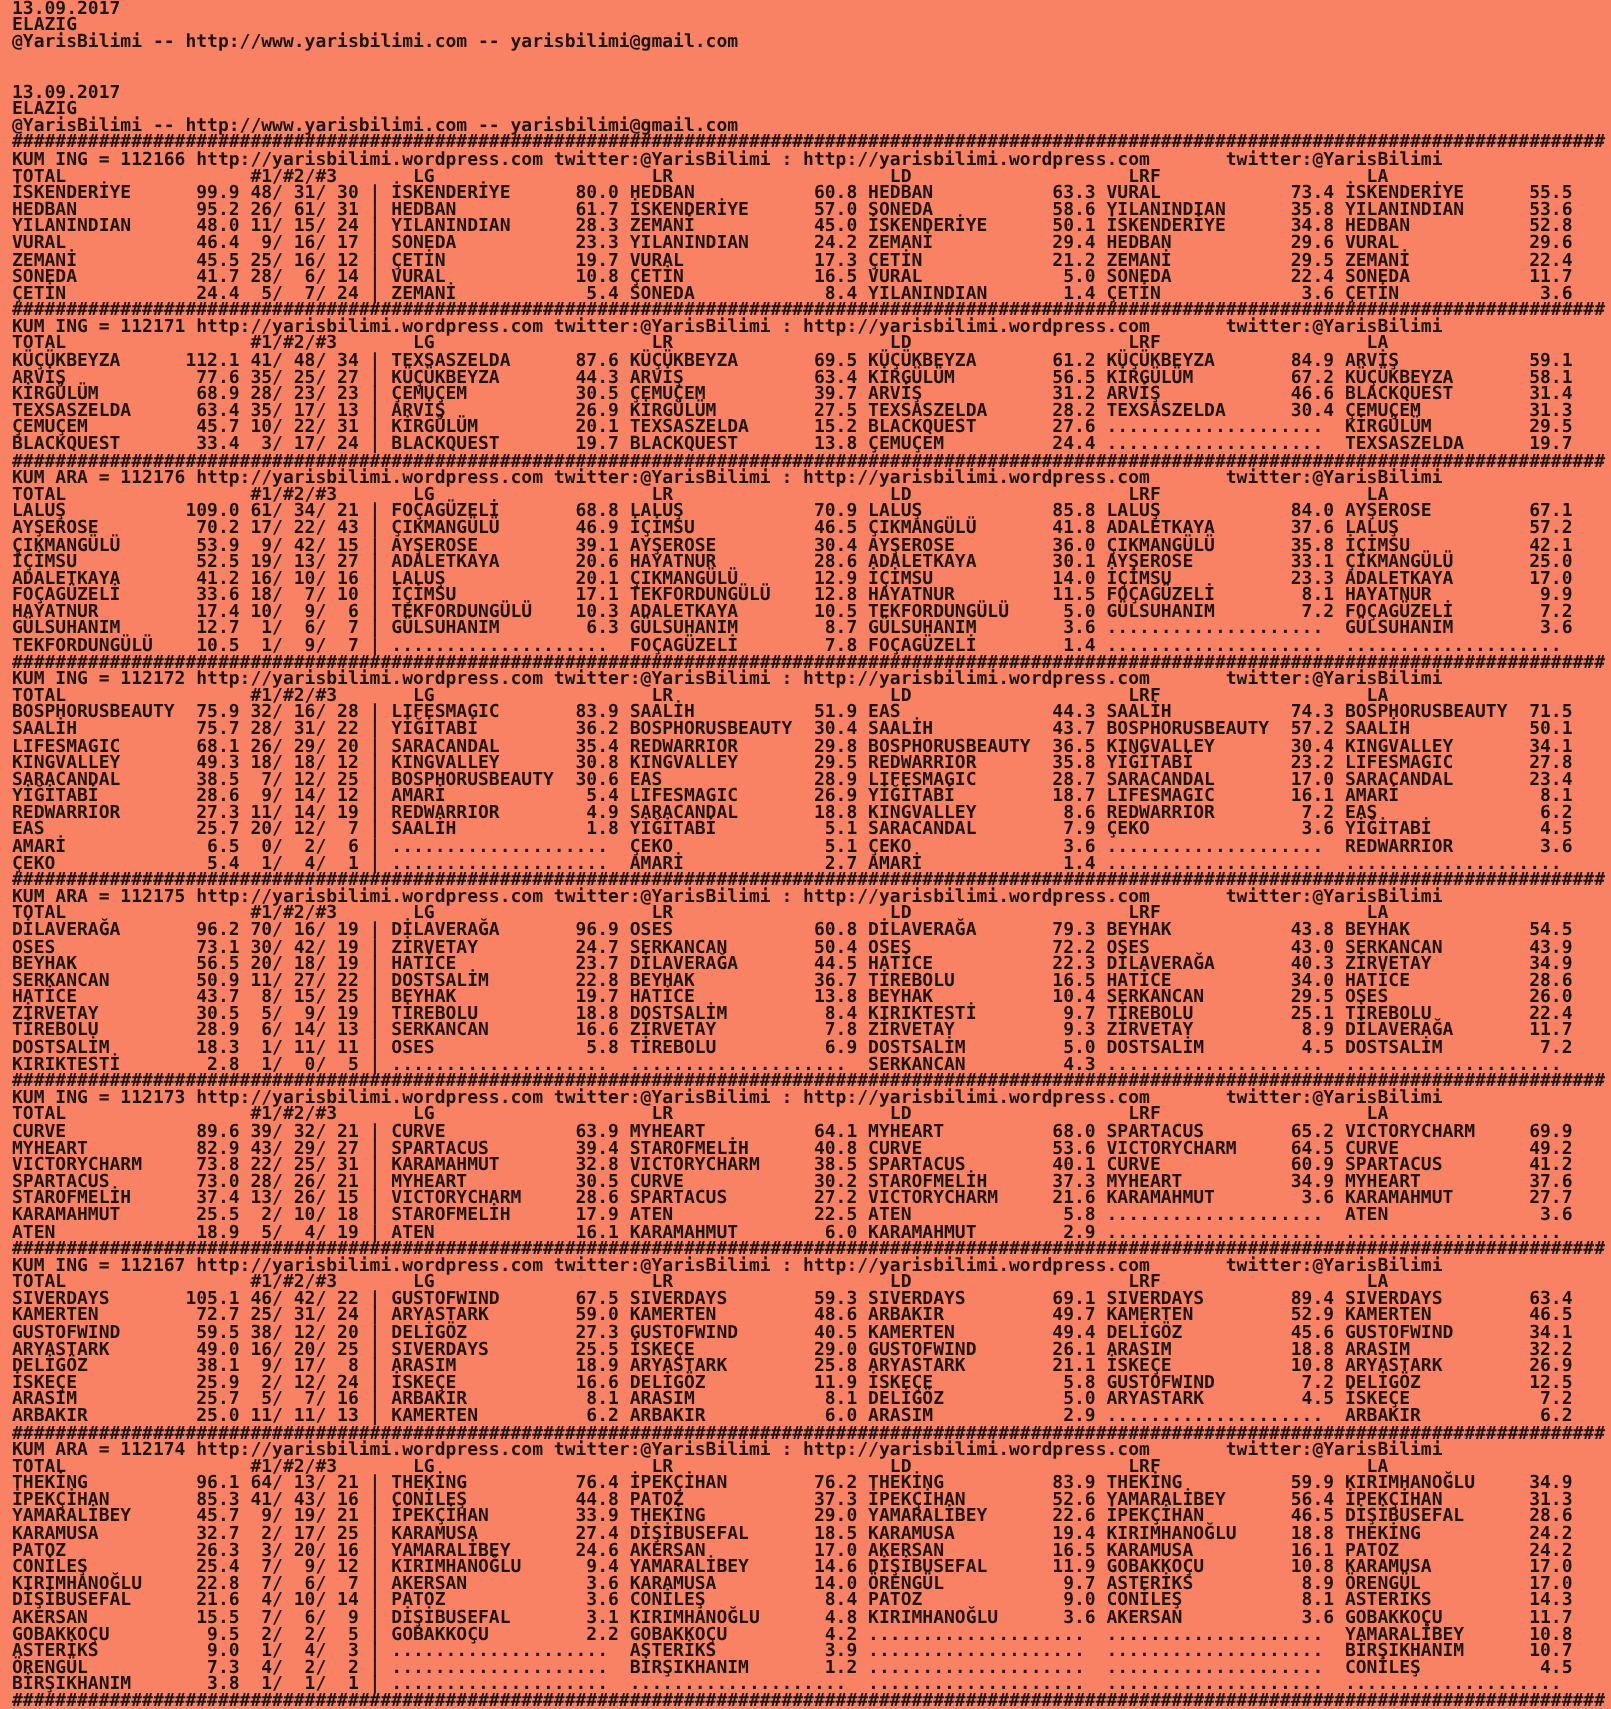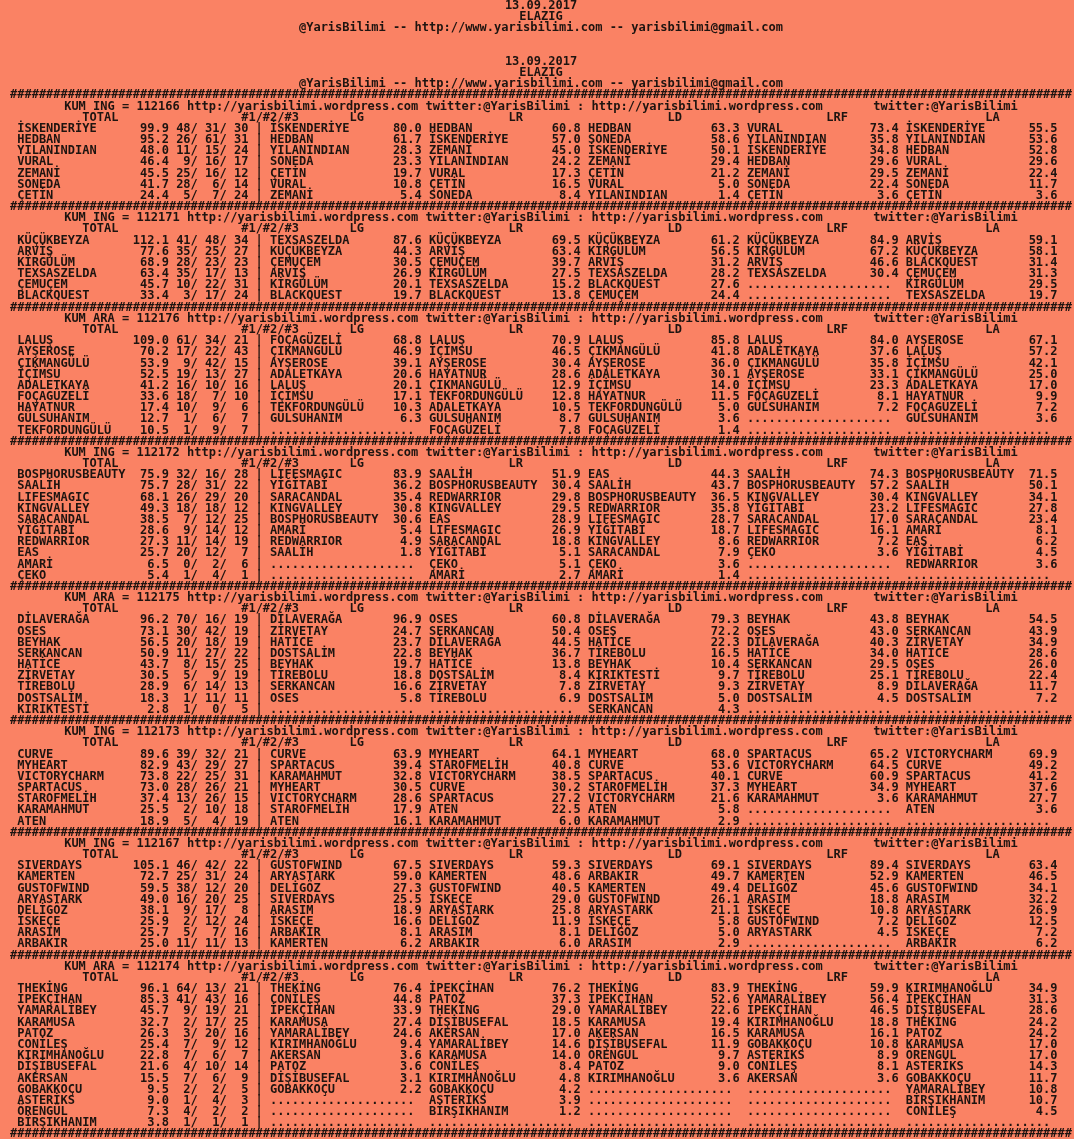--- a/index.html
+++ b/index.html
@@ -9,21 +9,20 @@
     font-family:"DejaVu Sans Mono","Liberation Mono",monospace;
     font-weight:700;
     font-size:12px;
     line-height:11.17px;
     color:#1e1410;
   }
   pre{
     margin:0;padding:0 0 0 8px;
     font:inherit;line-height:inherit;
     white-space:pre;
-    text-align:center;
   }
   .sec{display:block;}
 </style>
 </head>
 <body>
 
 <pre><span>13.09.2017</span>
 <span>ELAZIG</span>
 <span>@YarisBilimi -- http://www.yarisbilimi.com -- yarisbilimi@gmail.com</span>
 

